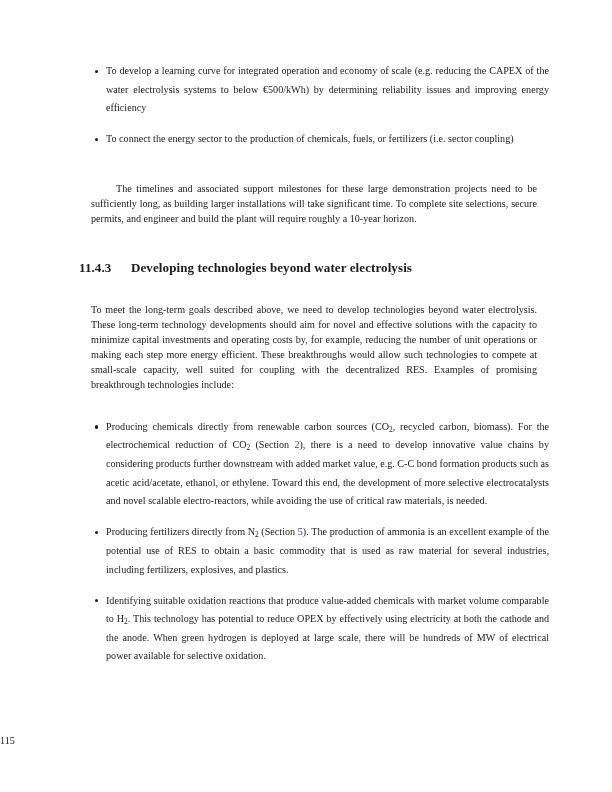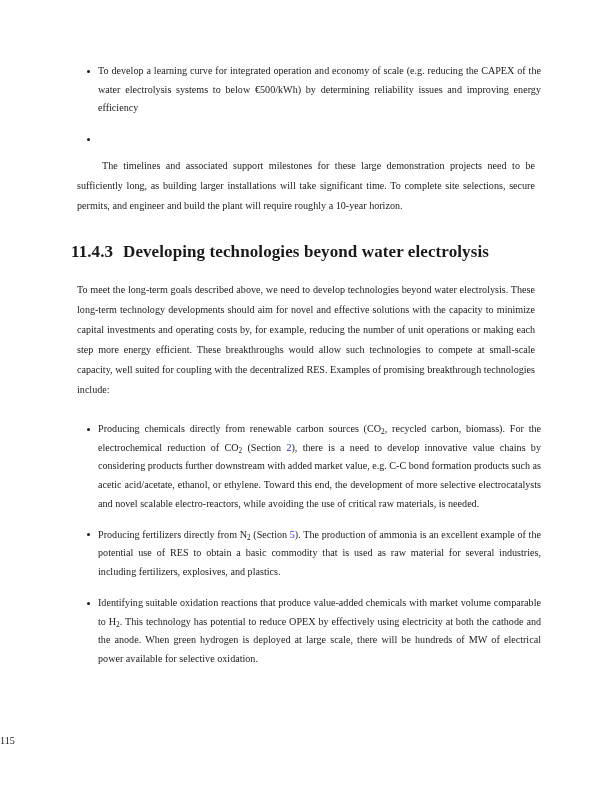--- a/index.html
+++ b/index.html
@@ -16,21 +16,21 @@
     overflow: hidden;
   }
   .page {
     position: absolute;
     left: 0; top: 0;
     width: 612px;
     height: 792px;
   }
   .content {
     position: absolute;
-    left: 71px;
+    left: 79px;
     top: 62px;
     width: 470px;
   }
 
   
   ul.bullets {
     list-style: none;
     margin: 0;
     padding: 0;
   }
@@ -50,33 +50,33 @@
     left: 16px;
     top: 7.6px;
     width: 3.1px;
     height: 3.1px;
     border-radius: 50%;
     background: #1a1a1a;
   }
 
   
   p.body-para {
-    margin: 6px;
+    margin: 12px;
     font-size: 10.15px;
-    line-height: 20px;
+    line-height: 15px;
     text-align: justify;
     text-justify: inter-word;
     text-indent: 25px;
   }
   p.body-para.noindent { text-indent: 0; }
 
   
   h2.section-heading {
     margin: 0;
-    font-size: 17px;
+    font-size: 13px;
     font-weight: bold;
     line-height: 16px;
     letter-spacing: 0.1px;
   }
   h2.section-heading .sec-num {
     display: inline-block;
     min-width: 52px;
   }
 
   
@@ -114,21 +114,21 @@
 <div class="page">
   <div class="content">
 
     <ul class="bullets">
 
       <li>
         <span class="bullet-dot"></span><span>To develop a learning curve for integrated operation and economy of scale (e.g. reducing the CAPEX of the water electrolysis systems to below </span><span class="euro">€500/kWh</span><span>) by determining reliability issues and improving energy efficiency</span>
       </li>
 
       <li>
-        <span class="bullet-dot"></span>
+        <span class="bullet-dot"></span><span>To connect the energy sector to the production of chemicals, fuels, or fertilizers (i.e. sector coupling)</span>
       </li>
 
 
 
     </ul>
 
     <div class="gap-after-list"></div>
 
     <p class="body-para">The timelines and associated support milestones for these large demonstration projects need to be sufficiently long, as building larger installations will take significant time. To complete site selections, secure permits, and engineer and build the plant will require roughly a 10-year horizon.</p>
 

